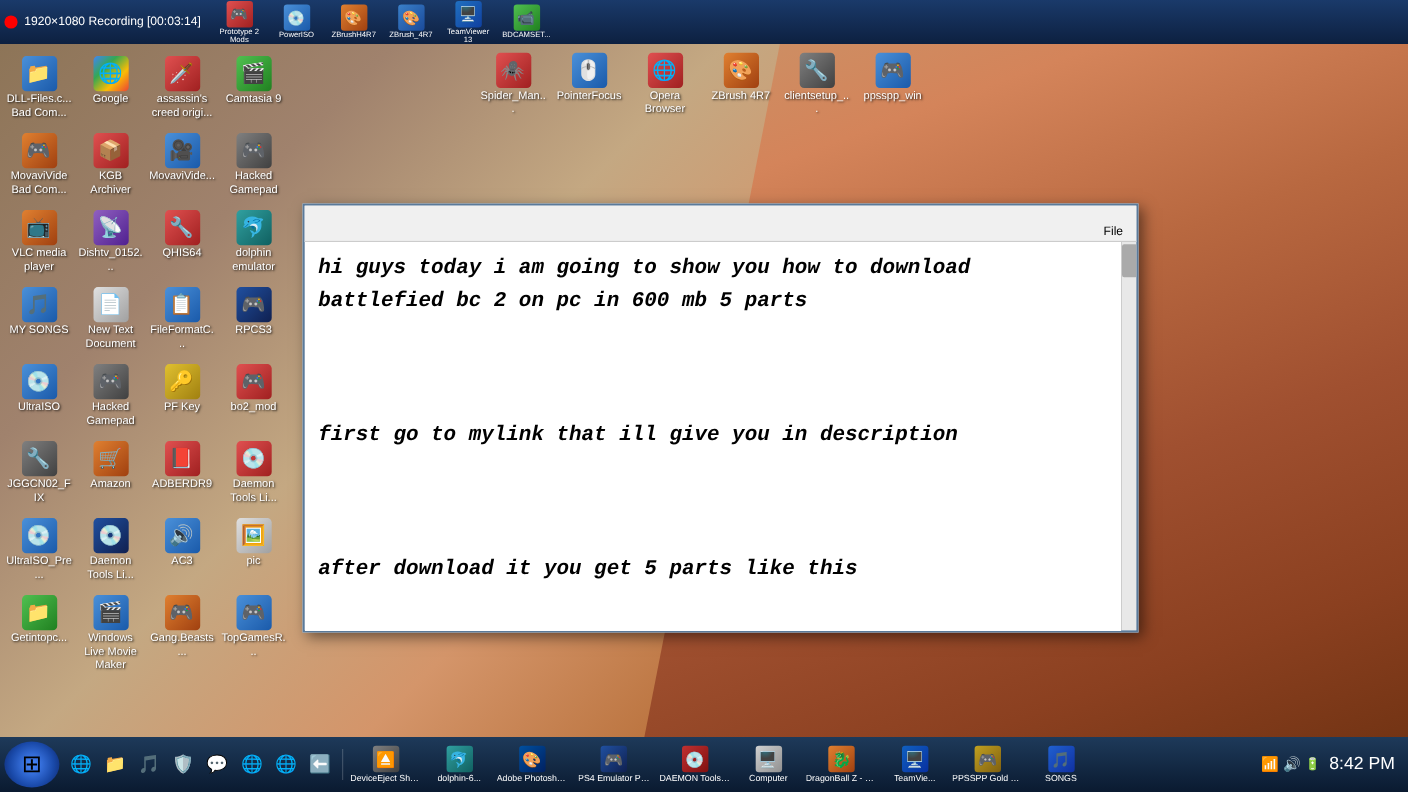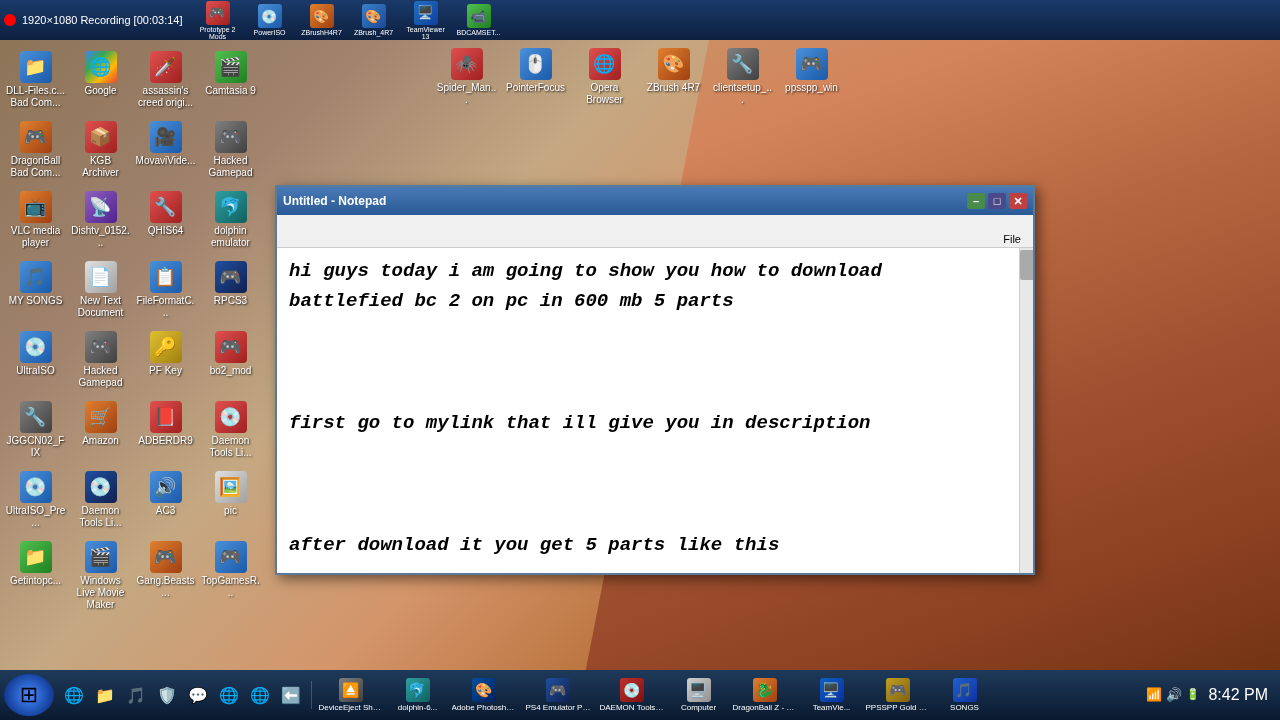--- a/index.html
+++ b/index.html
@@ -396,21 +396,21 @@
       </div>
       <div class="desktop-icon" style="width:63px;">
         <div class="icon-img ic-green" style="width:32px;height:32px;border-radius:4px;display:flex;align-items:center;justify-content:center;font-size:18px;">🎬</div>
         <span class="icon-label">Camtasia 9</span>
       </div>
     </div>
 
     <div style="display:flex;gap:2px;padding:2px 4px;">
       <div class="desktop-icon" style="width:63px;">
         <div class="icon-img ic-orange" style="width:32px;height:32px;border-radius:4px;display:flex;align-items:center;justify-content:center;font-size:18px;">🎮</div>
-        <span class="icon-label">DragonBall Bad Com...</span>
+        <span class="icon-label">MovaviVide Bad Com...</span>
       </div>
       <div class="desktop-icon" style="width:63px;">
         <div class="icon-img ic-red" style="width:32px;height:32px;border-radius:4px;display:flex;align-items:center;justify-content:center;font-size:18px;">📦</div>
         <span class="icon-label">KGB Archiver</span>
       </div>
       <div class="desktop-icon" style="width:63px;">
         <div class="icon-img ic-blue" style="width:32px;height:32px;border-radius:4px;display:flex;align-items:center;justify-content:center;font-size:18px;">🎥</div>
         <span class="icon-label">MovaviVide...</span>
       </div>
       <div class="desktop-icon" style="width:63px;">
@@ -528,28 +528,20 @@
         <span class="icon-label">Gang.Beasts...</span>
       </div>
       <div class="desktop-icon" style="width:63px;">
         <div class="icon-img ic-blue" style="width:32px;height:32px;border-radius:4px;display:flex;align-items:center;justify-content:center;font-size:18px;">🎮</div>
         <span class="icon-label">TopGamesR...</span>
       </div>
     </div>
   </div>
 
   <div class="notepad-window">
-    <div class="notepad-titlebar">
-      <span>Untitled - Notepad</span>
-      <div class="titlebar-buttons">
-        <div class="titlebar-btn minimize">–</div>
-        <div class="titlebar-btn maximize">□</div>
-        <div class="titlebar-btn close">✕</div>
-      </div>
-    </div>
     <div class="notepad-menubar">
       <span class="menu-item">File</span>
       <span class="menu-item">Edit</span>
       <span class="menu-item">Format</span>
       <span class="menu-item">View</span>
       <span class="menu-item">Help</span>
     </div>
     <div style="display:flex;flex:1;overflow:hidden;">
       <div class="notepad-content">
         <pre class="notepad-text">hi guys today i am going to show you how to download

